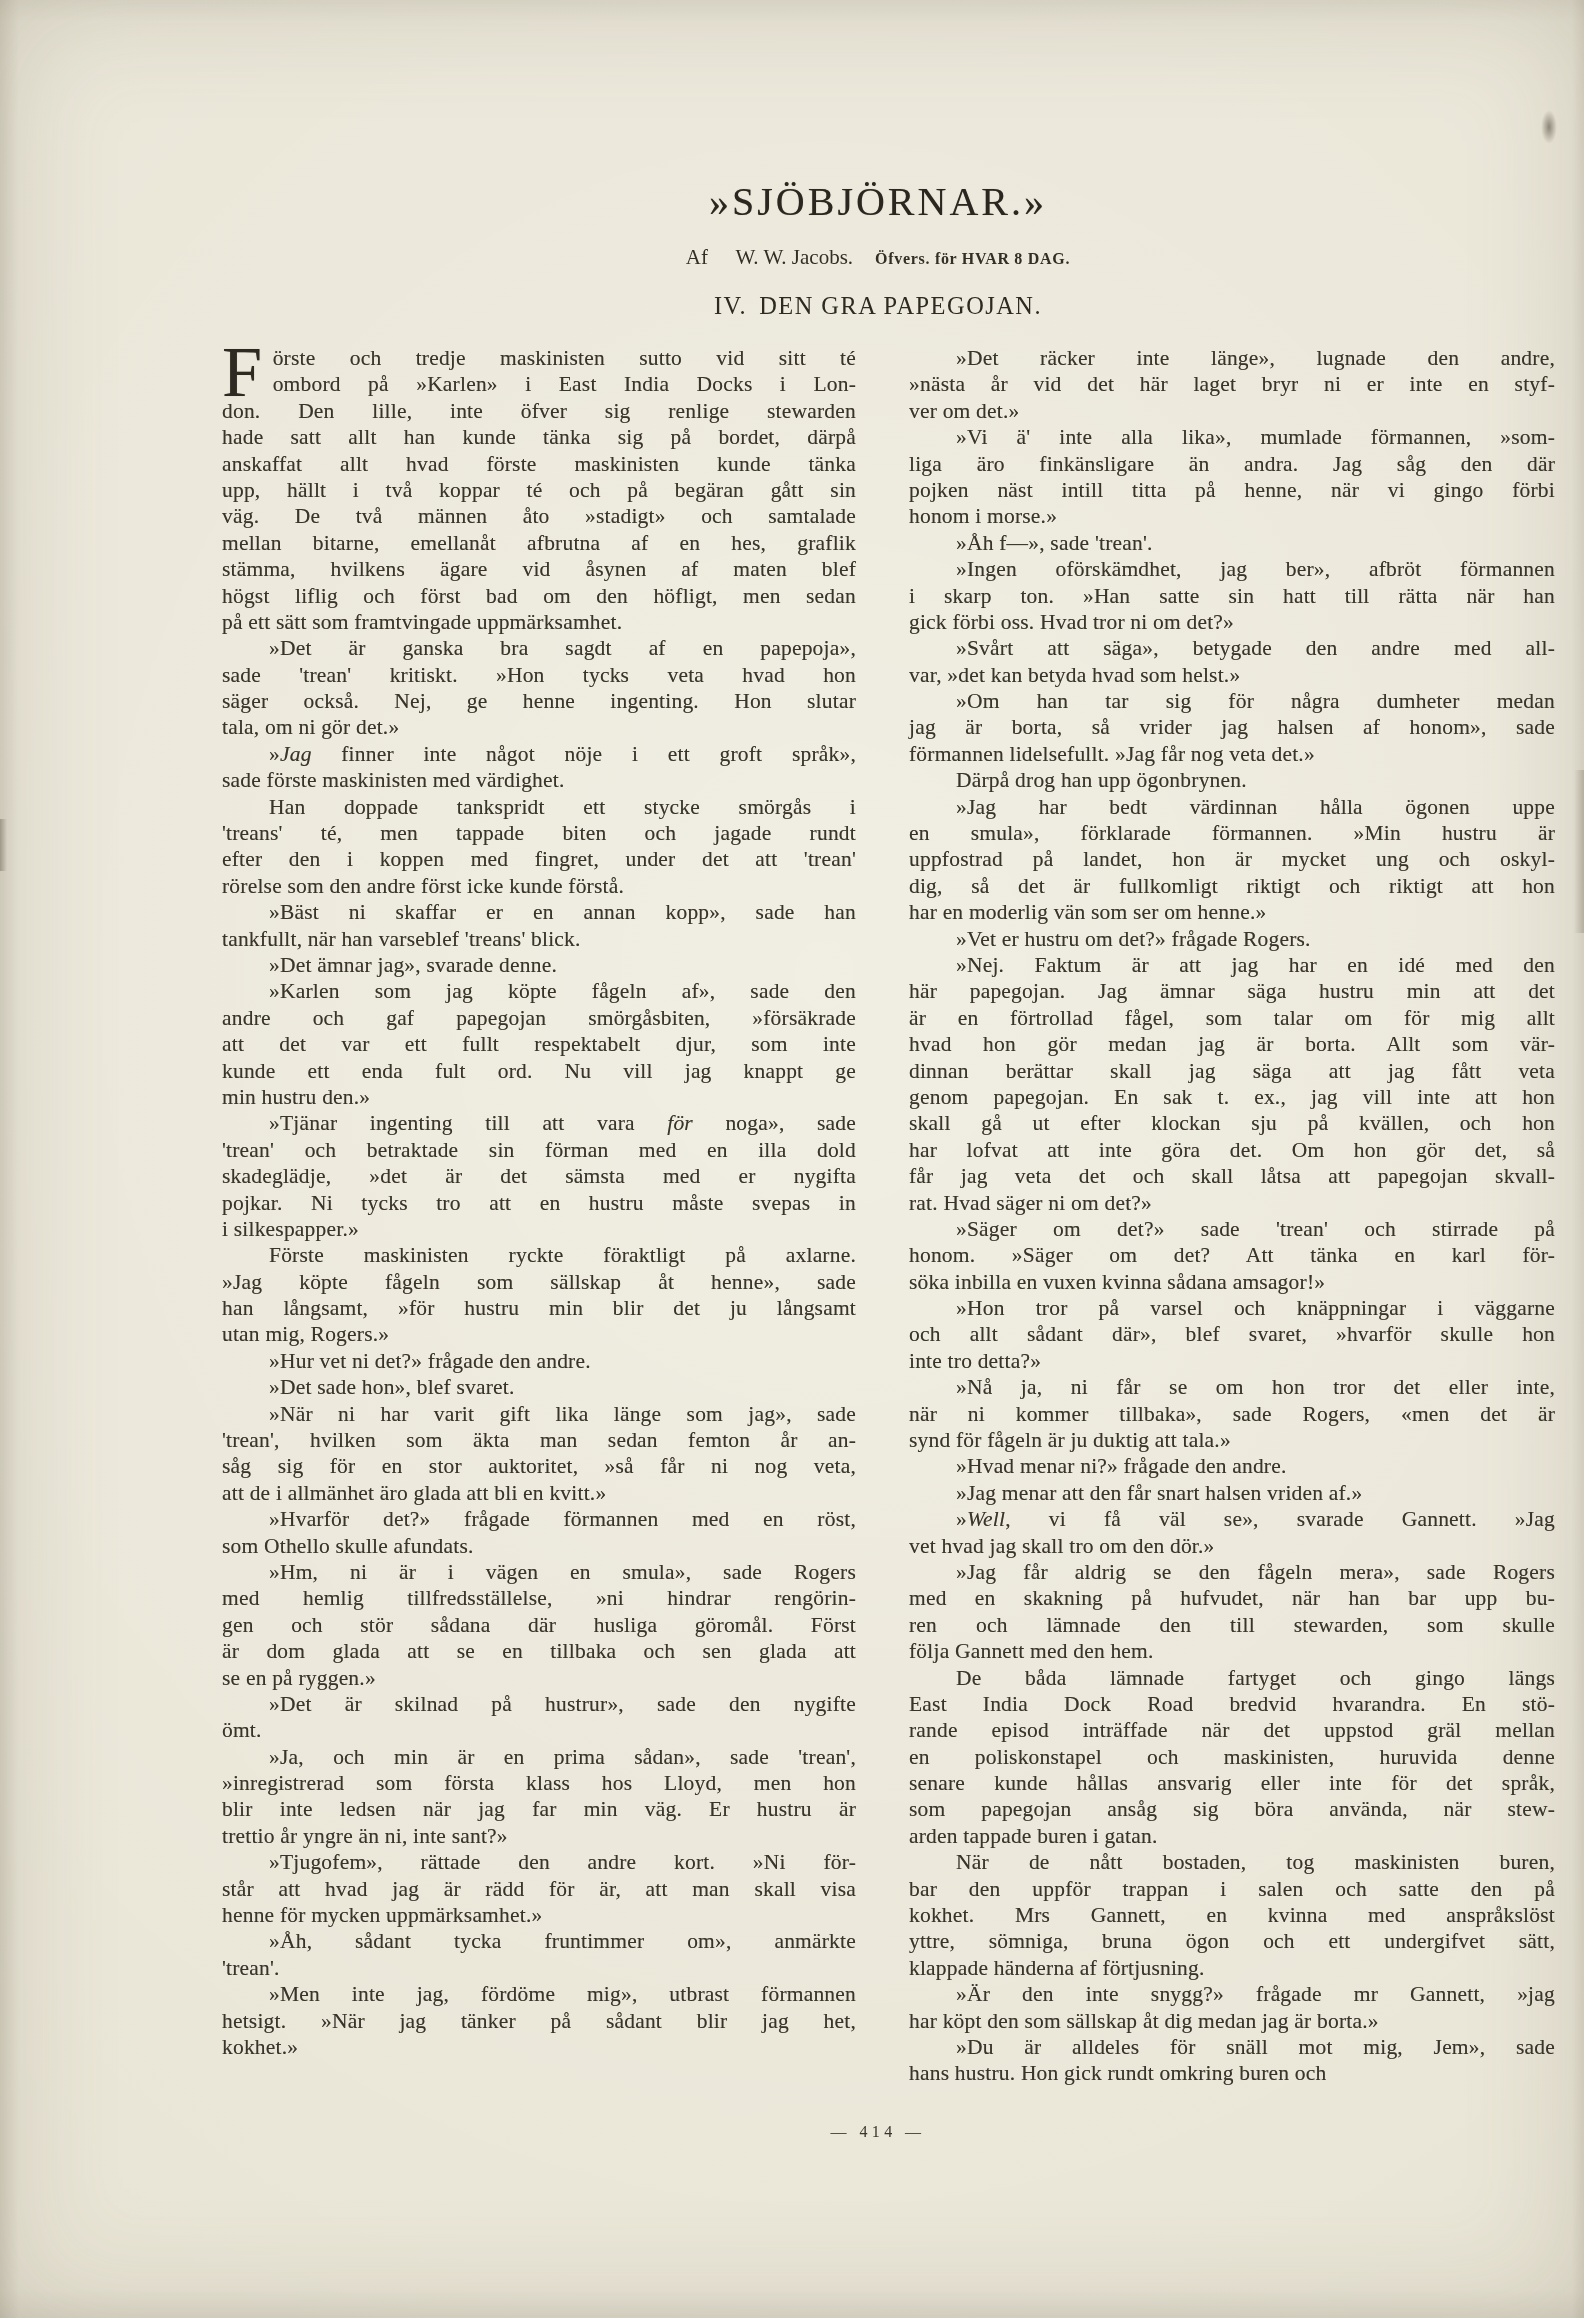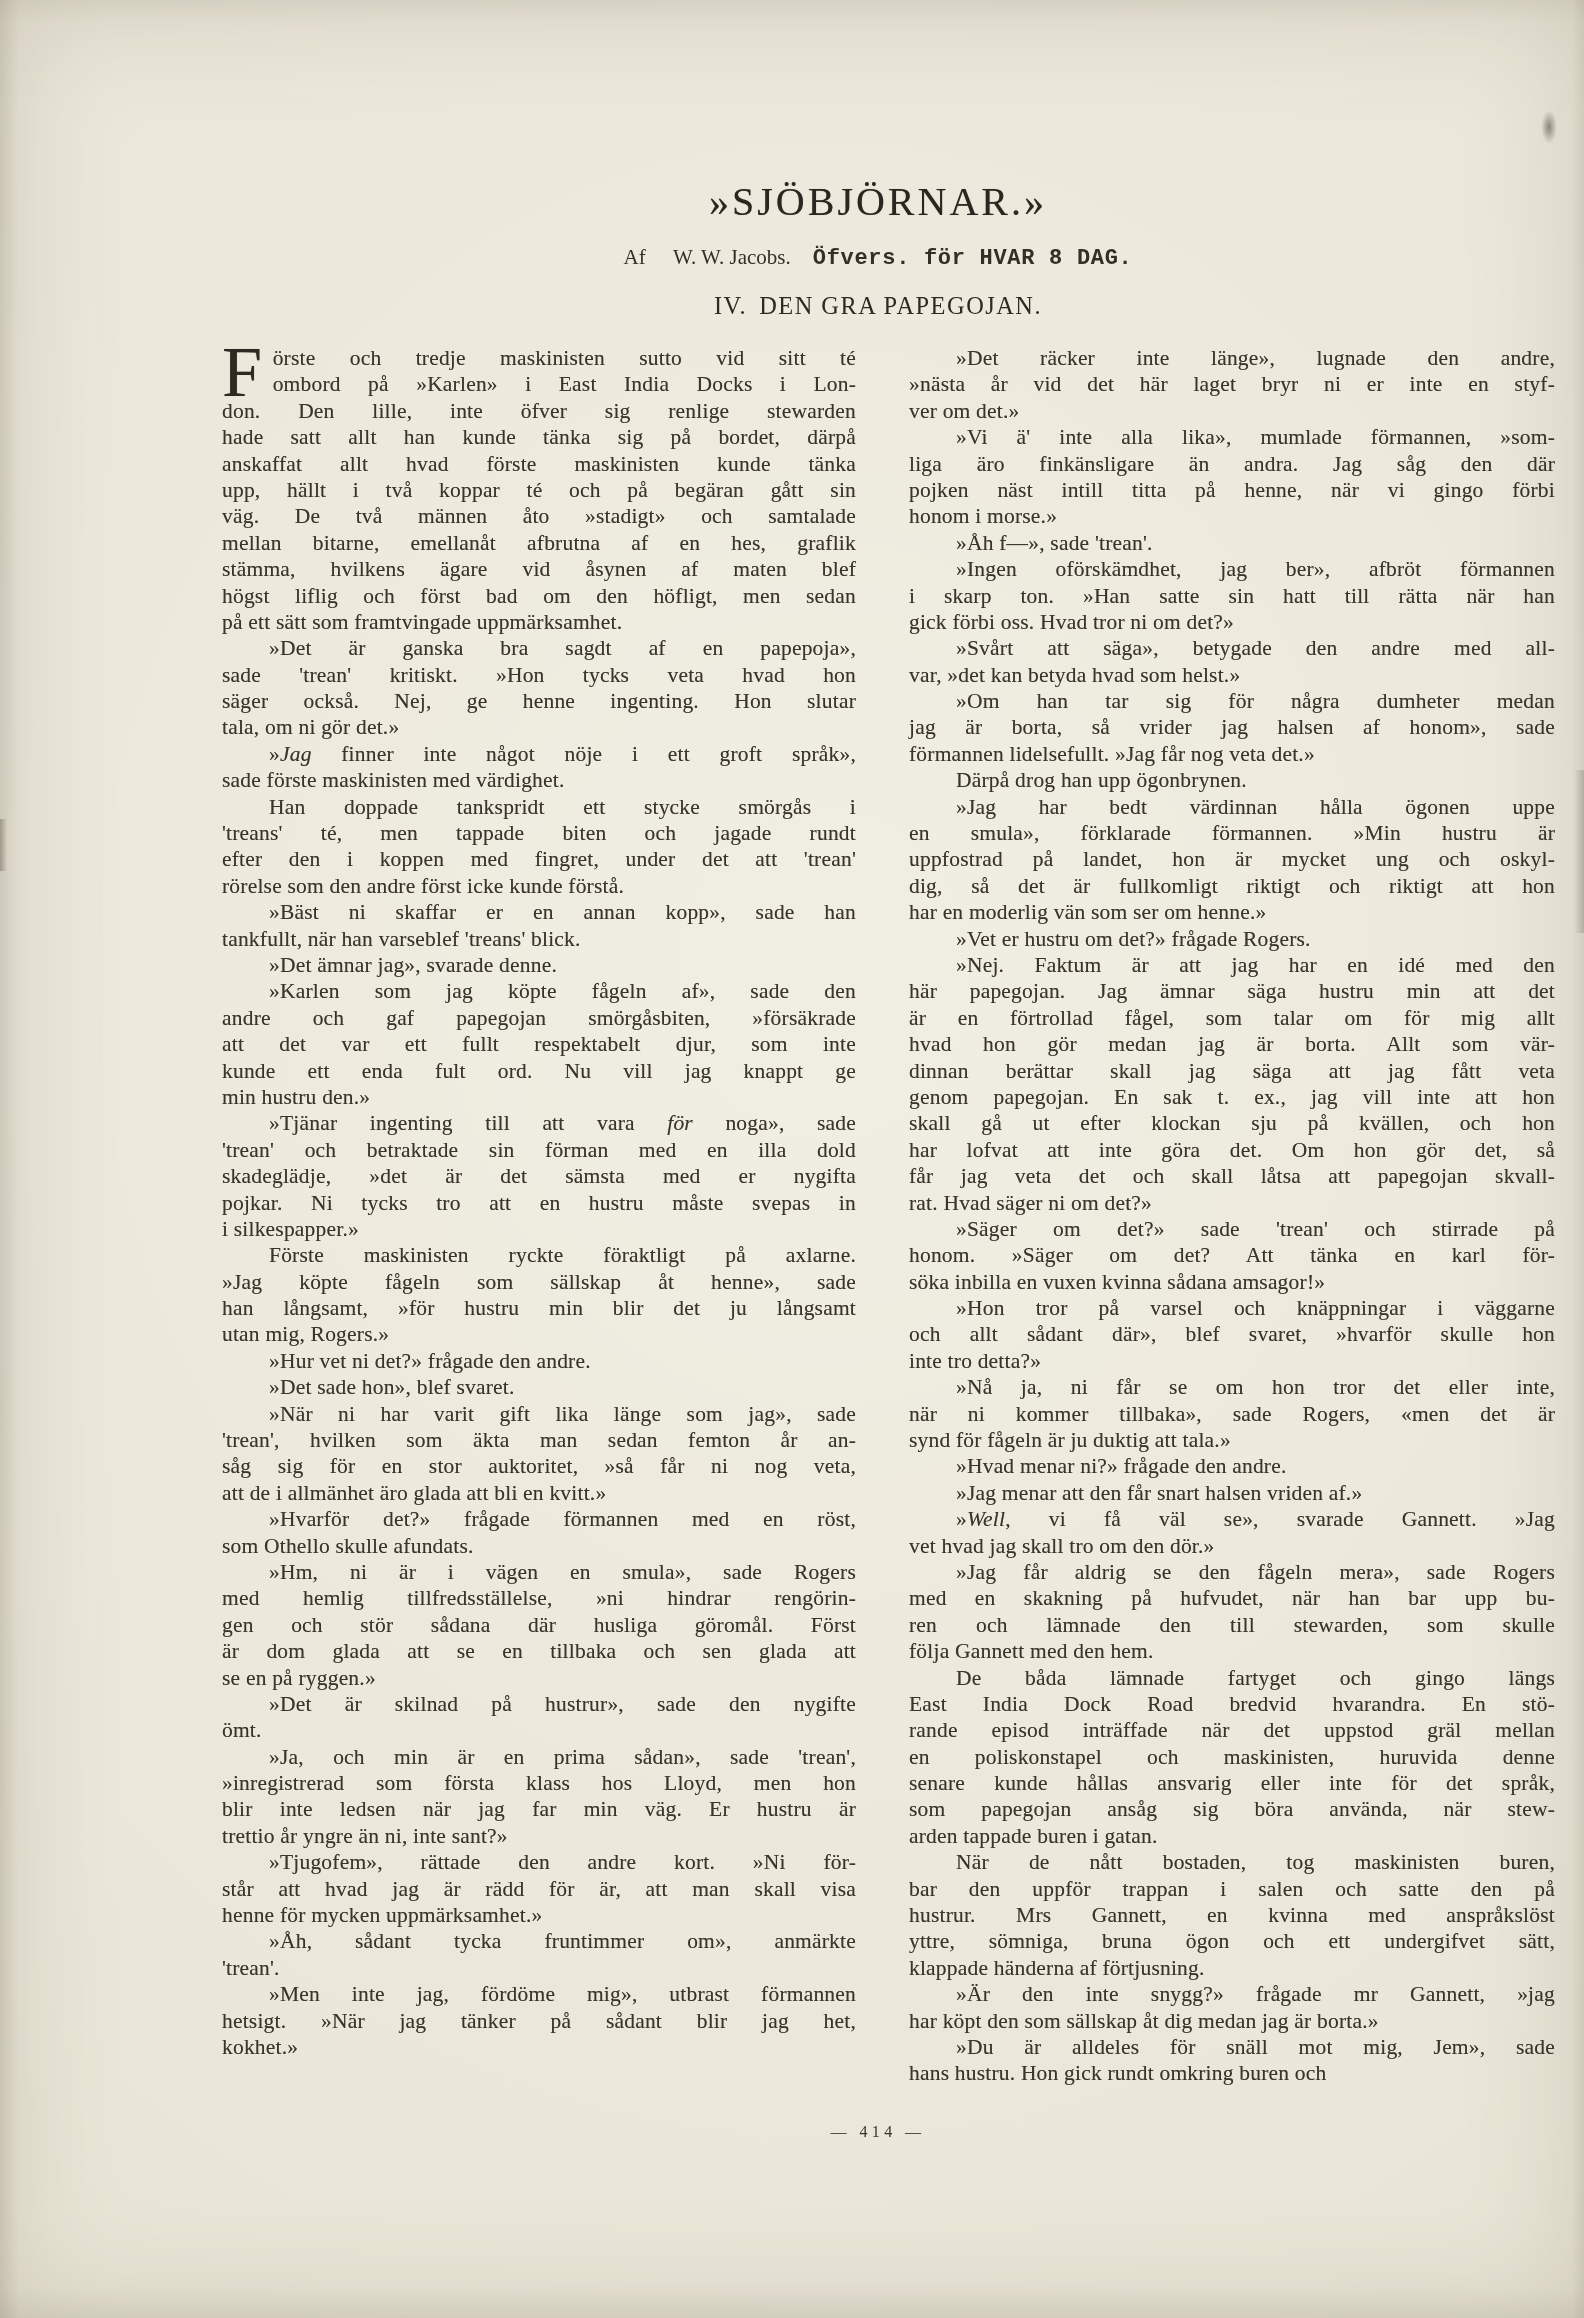--- a/index.html
+++ b/index.html
@@ -28,22 +28,22 @@
     text-shadow:0 0 0.7px rgba(43,39,32,0.4);
   }
   .byline{
     position:absolute;top:245px;left:222px;width:1312px;
     text-align:center;font-size:21px;line-height:24px;color:#332f26;
   }
   .byline .prefix{margin-right:7.4px;}
   .byline .author{margin-left:20px;}
   .byline .transnote{
     margin-left:22px;
-    font-family:Liberation Mono, monospace;
-    font-weight:bold;font-size:22px;letter-spacing:0.7px;color:#332f26;
+    font-family:Liberation Serif, serif;
+    font-weight:bold;font-size:16px;letter-spacing:0.7px;color:#332f26;
   }
   .chapter{
     position:absolute;top:292px;left:222px;width:1312px;
     text-align:center;font-size:24.4px;line-height:27px;
     letter-spacing:1.5px;color:#2e2a22;
   }
   .chapter .chname{margin-left:12px;}
   .col{
     position:absolute;top:345px;
     font-size:21.5px;color:#3a352b;
@@ -290,21 +290,21 @@
         <div class="line">East India Dock Road bredvid hvarandra.  En stö-</div>
         <div class="line">rande episod inträffade när det uppstod gräl mellan</div>
         <div class="line">en poliskonstapel och maskinisten, huruvida denne</div>
         <div class="line">senare kunde hållas ansvarig eller inte för det språk,</div>
         <div class="line">som papegojan ansåg sig böra använda, när stew-</div>
         <div class="line last">arden tappade buren i gatan.</div>
       </div>
       <div class="para">
         <div class="line first">När de nått bostaden, tog maskinisten buren,</div>
         <div class="line">bar den uppför trappan i salen och satte den på</div>
-        <div class="line">hustrur.  Mrs Gannett, en kvinna med anspråkslöst</div>
+        <div class="line">kokhet.  Mrs Gannett, en kvinna med anspråkslöst</div>
         <div class="line">yttre, sömniga, bruna ögon och ett undergifvet sätt,</div>
         <div class="line last">klappade händerna af förtjusning.</div>
       </div>
       <div class="para">
         <div class="line first">»Är den inte snygg?» frågade mr Gannett, »jag</div>
         <div class="line last">har köpt den som sällskap åt dig medan jag är borta.»</div>
       </div>
       <div class="para">
         <div class="line first">»Du är alldeles för snäll mot mig, Jem», sade</div>
         <div class="line last">hans hustru.  Hon gick rundt omkring buren och</div>

